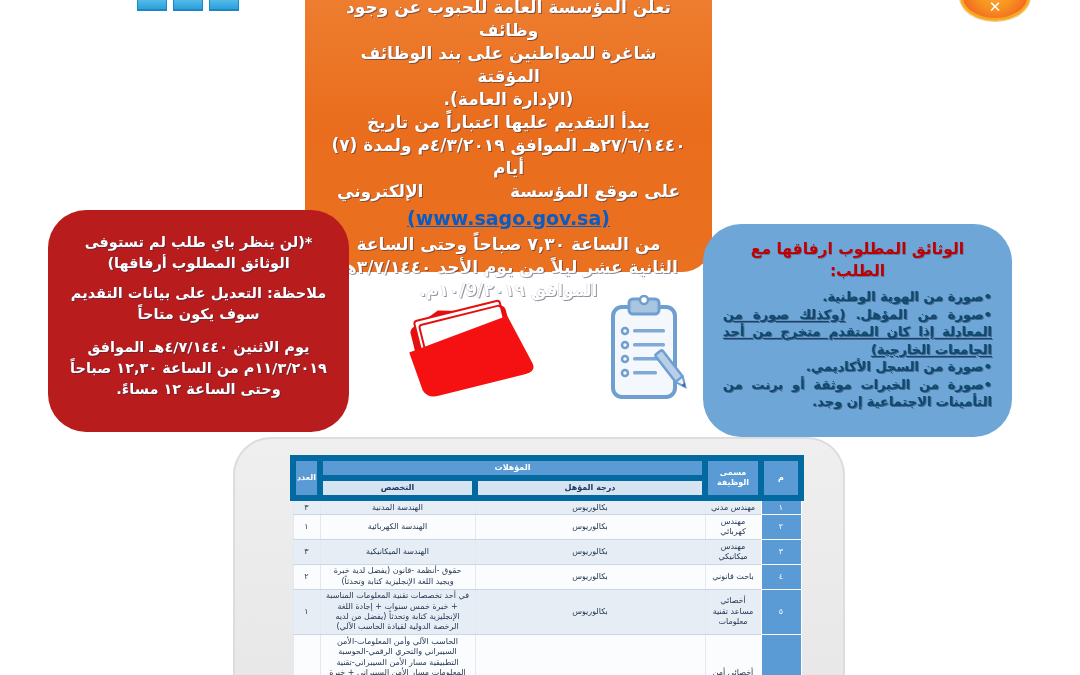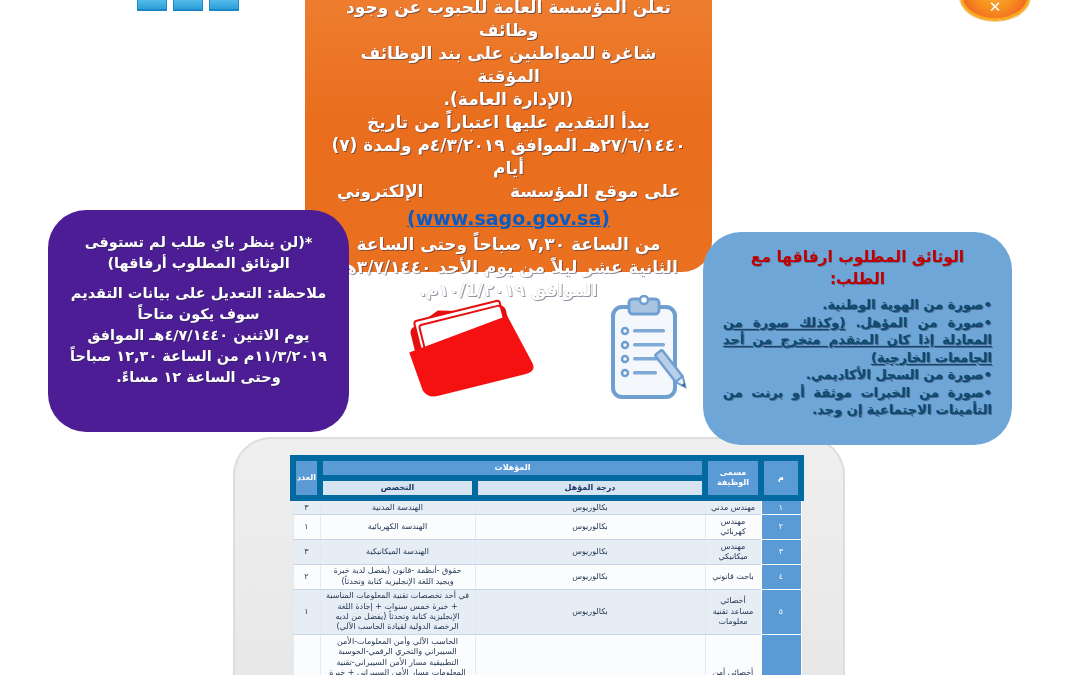--- a/index.html
+++ b/index.html
@@ -17,26 +17,26 @@
   
   .bubble{position:absolute;box-sizing:border-box;}
   .outl{text-shadow:1px 1px 0 rgba(40,40,70,.5), -0.5px -0.5px 0 rgba(40,40,70,.25);}
   #orange-box{left:305px;top:-48px;width:407px;height:320px;border-radius:30px;z-index:1;
               background:linear-gradient(180deg,#f08336 0%,#e96d1c 55%,#ea7120 100%);
               padding:44px 26px 0;color:#fff;font-weight:bold;font-size:17px;line-height:23px;
               text-align:center;direction:rtl;}
   #orange-box .site-line{display:flex;justify-content:space-between;direction:rtl;padding:0 6px;}
   #orange-box .url-line{font-size:19px;line-height:30px;}
   #orange-box .url-line a{color:#0a5bc4;text-decoration:underline;text-shadow:none;font-weight:bold;}
-  #red-box{left:48px;top:210px;width:301px;height:222px;border-radius:38px;background:#4c1d95;z-index:2;
+  #red-box{left:48px;top:210px;width:301px;height:222px;border-radius:38px;background:#b91c1c;z-index:2;
            padding:22px 16px 0;color:#fff;font-weight:bold;font-size:14.5px;line-height:21px;
            text-align:center;direction:rtl;}
   #red-box .p{margin:0 0 9px;}
   #blue-box{left:703px;top:224px;width:309px;height:213px;border-radius:38px;background:#6ea6d8;z-index:2;
-            padding:14px 20px 0;direction:rtl;margin-top:8px;}
+            padding:14px 20px 0;direction:rtl;}
   #blue-box .title{color:#c00000;font-weight:bold;font-size:15.5px;line-height:22px;text-align:center;
                    text-shadow:0.6px 0.6px 0 rgba(40,40,70,.35);margin-bottom:6px;}
   #blue-box .item{color:#0c4a6e;font-weight:bold;font-size:13px;line-height:17.5px;text-align:justify;}
   #blue-box .u{text-decoration:underline;text-underline-offset:2px;}
   
   .icon-abs{position:absolute;}
   
   #panel{position:absolute;left:233px;top:437px;width:612px;height:300px;border-radius:38px;
          background:linear-gradient(#efefef,#e7e6e6);box-shadow:inset 0 0 0 2px #dedddd;}
   table.jobs{position:absolute;left:290px;top:455px;width:508px;border-collapse:collapse;direction:rtl;
@@ -73,26 +73,26 @@
     <div>٢٧/٦/١٤٤٠هـ الموافق ٤/٣/٢٠١٩م ولمدة (٧) أيام</div>
     <div class="site-line">
       <span>على موقع المؤسسة</span>
       <span>الإلكتروني</span>
     </div>
     <div class="url-line">
       <a href="#">(www.sago.gov.sa)</a>
     </div>
     <div>من الساعة ٧,٣٠ صباحاً وحتى الساعة</div>
     <div>الثانية عشر ليلاً من يوم الأحد ٣/٧/١٤٤٠هـ</div>
-    <div>الموافق ١٠/1/٢٠١٩م.</div>
+    <div>الموافق ١٠/9/٢٠١٩م.</div>
   </div>
 
   <div class="bubble outl" id="red-box">
     <div class="p">*(لن ينظر باي طلب لم تستوفى الوثائق المطلوب أرفاقها)</div>
-    <div class="p" style="margin-bottom:0">ملاحظة: التعديل على بيانات التقديم سوف يكون متاحاً</div>
+    <div class="p" style="margin-bottom:12px">ملاحظة: التعديل على بيانات التقديم سوف يكون متاحاً</div>
     <div class="p">يوم الاثنين ٤/٧/١٤٤٠هـ الموافق ١١/٣/٢٠١٩م من الساعة ١٢,٣٠ صباحاً وحتى الساعة ١٢ مساءً.</div>
   </div>
 
   <div class="bubble" id="blue-box">
     <div class="title">الوثائق المطلوب ارفاقها مع الطلب:</div>
     <div class="item outl">•صورة من الهوية الوطنية.</div>
     <div class="item outl"><span>•صورة من المؤهل. </span><span class="u">(وكذلك صورة من المعادلة إذا كان المتقدم متخرج من أحد الجامعات الخارجية)</span></div>
     <div class="item outl">•صورة من السجل الأكاديمي.</div>
     <div class="item outl">•صورة من الخبرات موثقة أو برنت من التأمينات الاجتماعية إن وجد.</div>
   </div>

